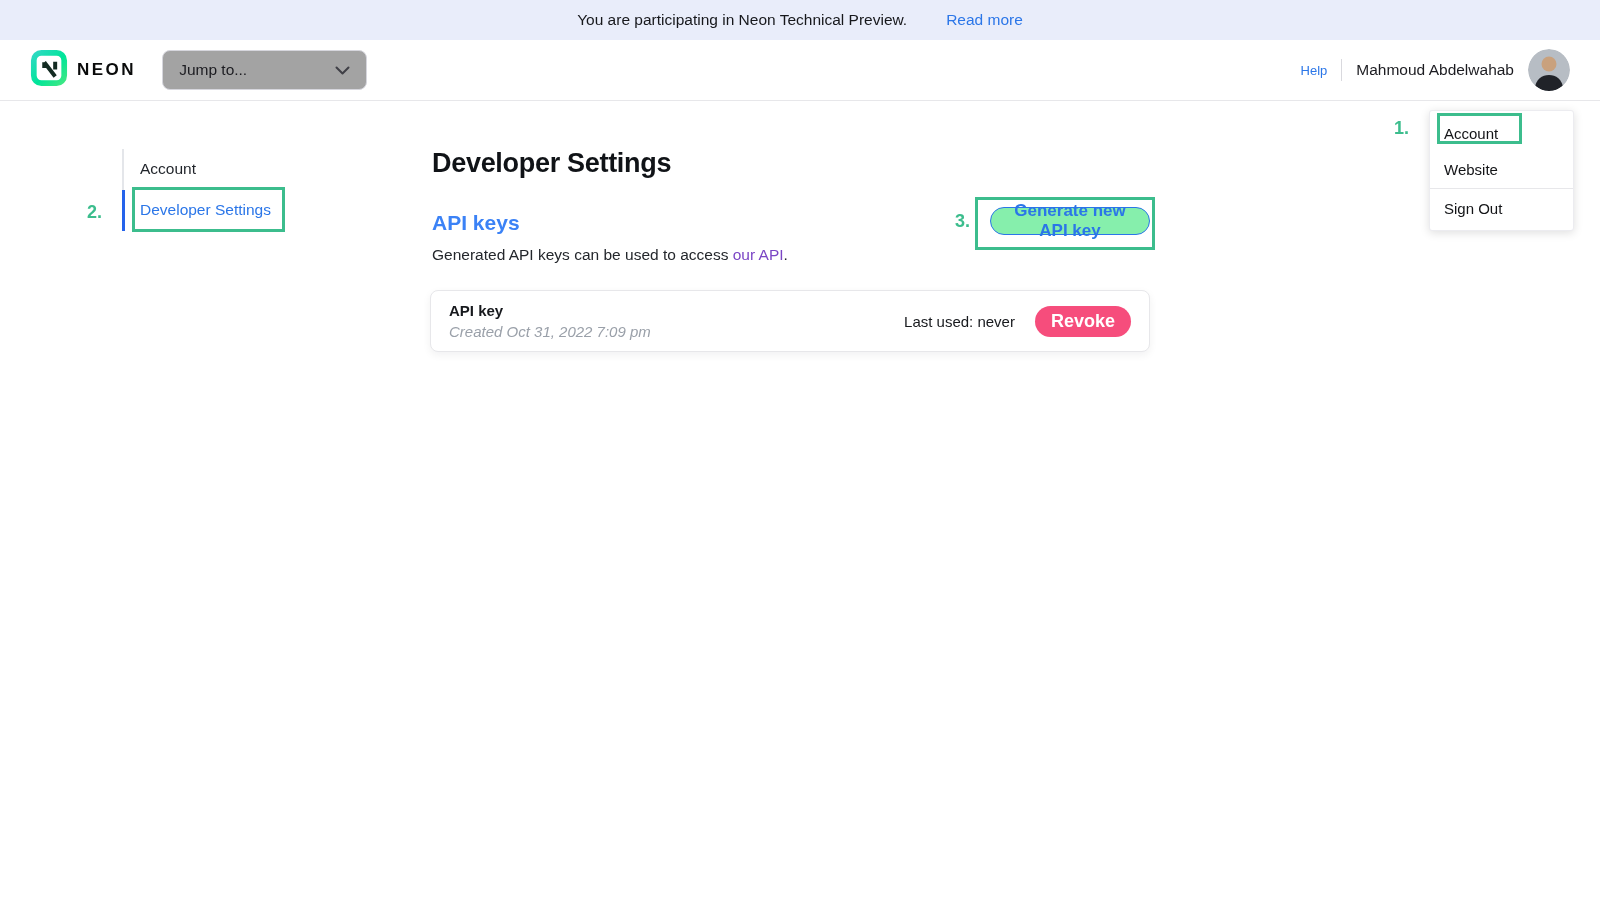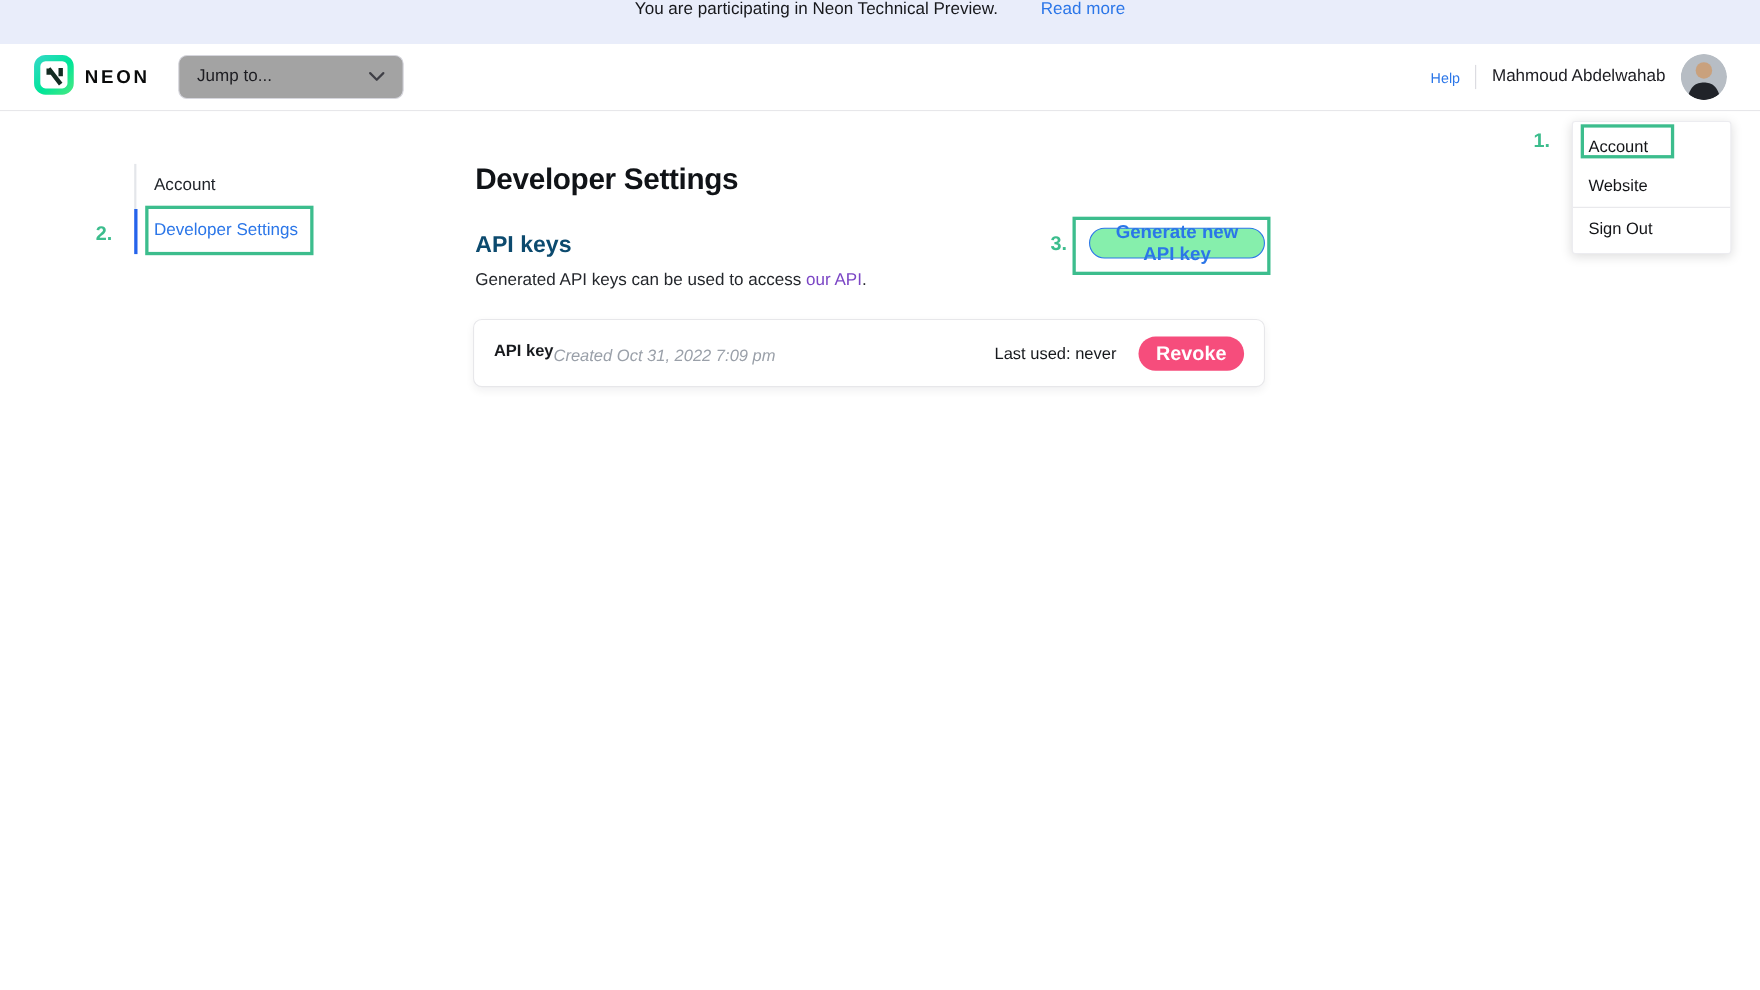--- a/index.html
+++ b/index.html
@@ -8,21 +8,21 @@
     position: relative;
     background: #ffffff;
     font-family: "Liberation Sans","DejaVu Sans",sans-serif;
     color: #17191d;
     overflow: hidden;
   }
   
   .banner {
     position:absolute; left:0; top:0; width:1600px; height:40px;
     background: var(--banner-bg,#e9edfa);
-    display:flex; align-items:flex-start; justify-content:center; gap:39px;
+    display:flex; align-items:center; justify-content:center; gap:39px;
     font-size:15.5px;
   }
   .banner .msg { color:#17181c; }
   .banner .read-more { color: var(--link-blue,#2b76e8); cursor:pointer; }
   
   .header {
     position:absolute; left:0; top:40px; width:1600px; height:61px;
     background:#fff; border-bottom:1px solid #e7e7ea;
     display:flex; align-items:center; padding:0 30px;text-align:right;
   }
@@ -51,37 +51,37 @@
   
   .sidebar { position:absolute; left:122px; top:149px; width:240px; }
   .side-item {
     border-left:2px solid #e4e6ea; padding:11px 0 12px 16px;
     font-size:15.5px; color:#1f2329; cursor:pointer;
   }
   .side-item.active { border-left:3px solid #2563eb; color:var(--link-blue,#2b76e8); padding-left:15px; }
   
   .main { position:absolute; left:432px; top:140px; width:718px; }
   .page-title { position:absolute; left:0; top:8px; font-size:27px; font-weight:bold; color:#101317; letter-spacing:-0.3px; }
-  .section-title { position:absolute; left:0; top:71px; font-size:21px; font-weight:bold; color:#0c4a6e; }
+  .section-title { position:absolute; left:0; top:71px; font-size:21px; font-weight:bold; color:#3b82f6; }
   .generate-btn {
     position:absolute; left:558px; top:67px; height:28px;
     border:1.5px solid var(--link-blue,#2b76e8); border-radius:999px; background:#86efac;
     color:var(--link-blue,#2b76e8); font-weight:bold; font-size:17px;
     padding:0 17px; display:flex; align-items:center; cursor:pointer;
     font-family:inherit;
   }
   .description { position:absolute; left:0; top:106px; font-size:15.5px; color:#24272c;text-align:right; }
   .description .api-link { color:var(--purple-link,#7b46c5); cursor:pointer; }
   .key-card {
     position:absolute; left:-2px; top:150px; width:720px; height:62px;
     background:#fff; border:1px solid #e7e7ea; border-radius:8px;
     box-shadow:0 3px 8px rgba(15,23,42,0.06);
     display:flex; align-items:center; padding:0 18px;
   }
-  .key-info { display:flex; flex-direction:row; }
+  .key-info { display:flex; flex-direction:column; }
   .key-name { font-size:15px; font-weight:bold; color:#17191d; }
   .key-created { font-size:15px; font-style:italic; color:#9aa0a9; margin-top:4px; }
   .key-spacer { flex:1; }
   .last-used { font-size:15px; color:#17191d; margin-right:20px; }
   .revoke-btn {
     background:var(--pink,#f64d7c); color:#fff; font-weight:bold; font-size:18px;
     border:none; border-radius:999px; padding:5px 16px; cursor:pointer;
     font-family:inherit;
   }
   

